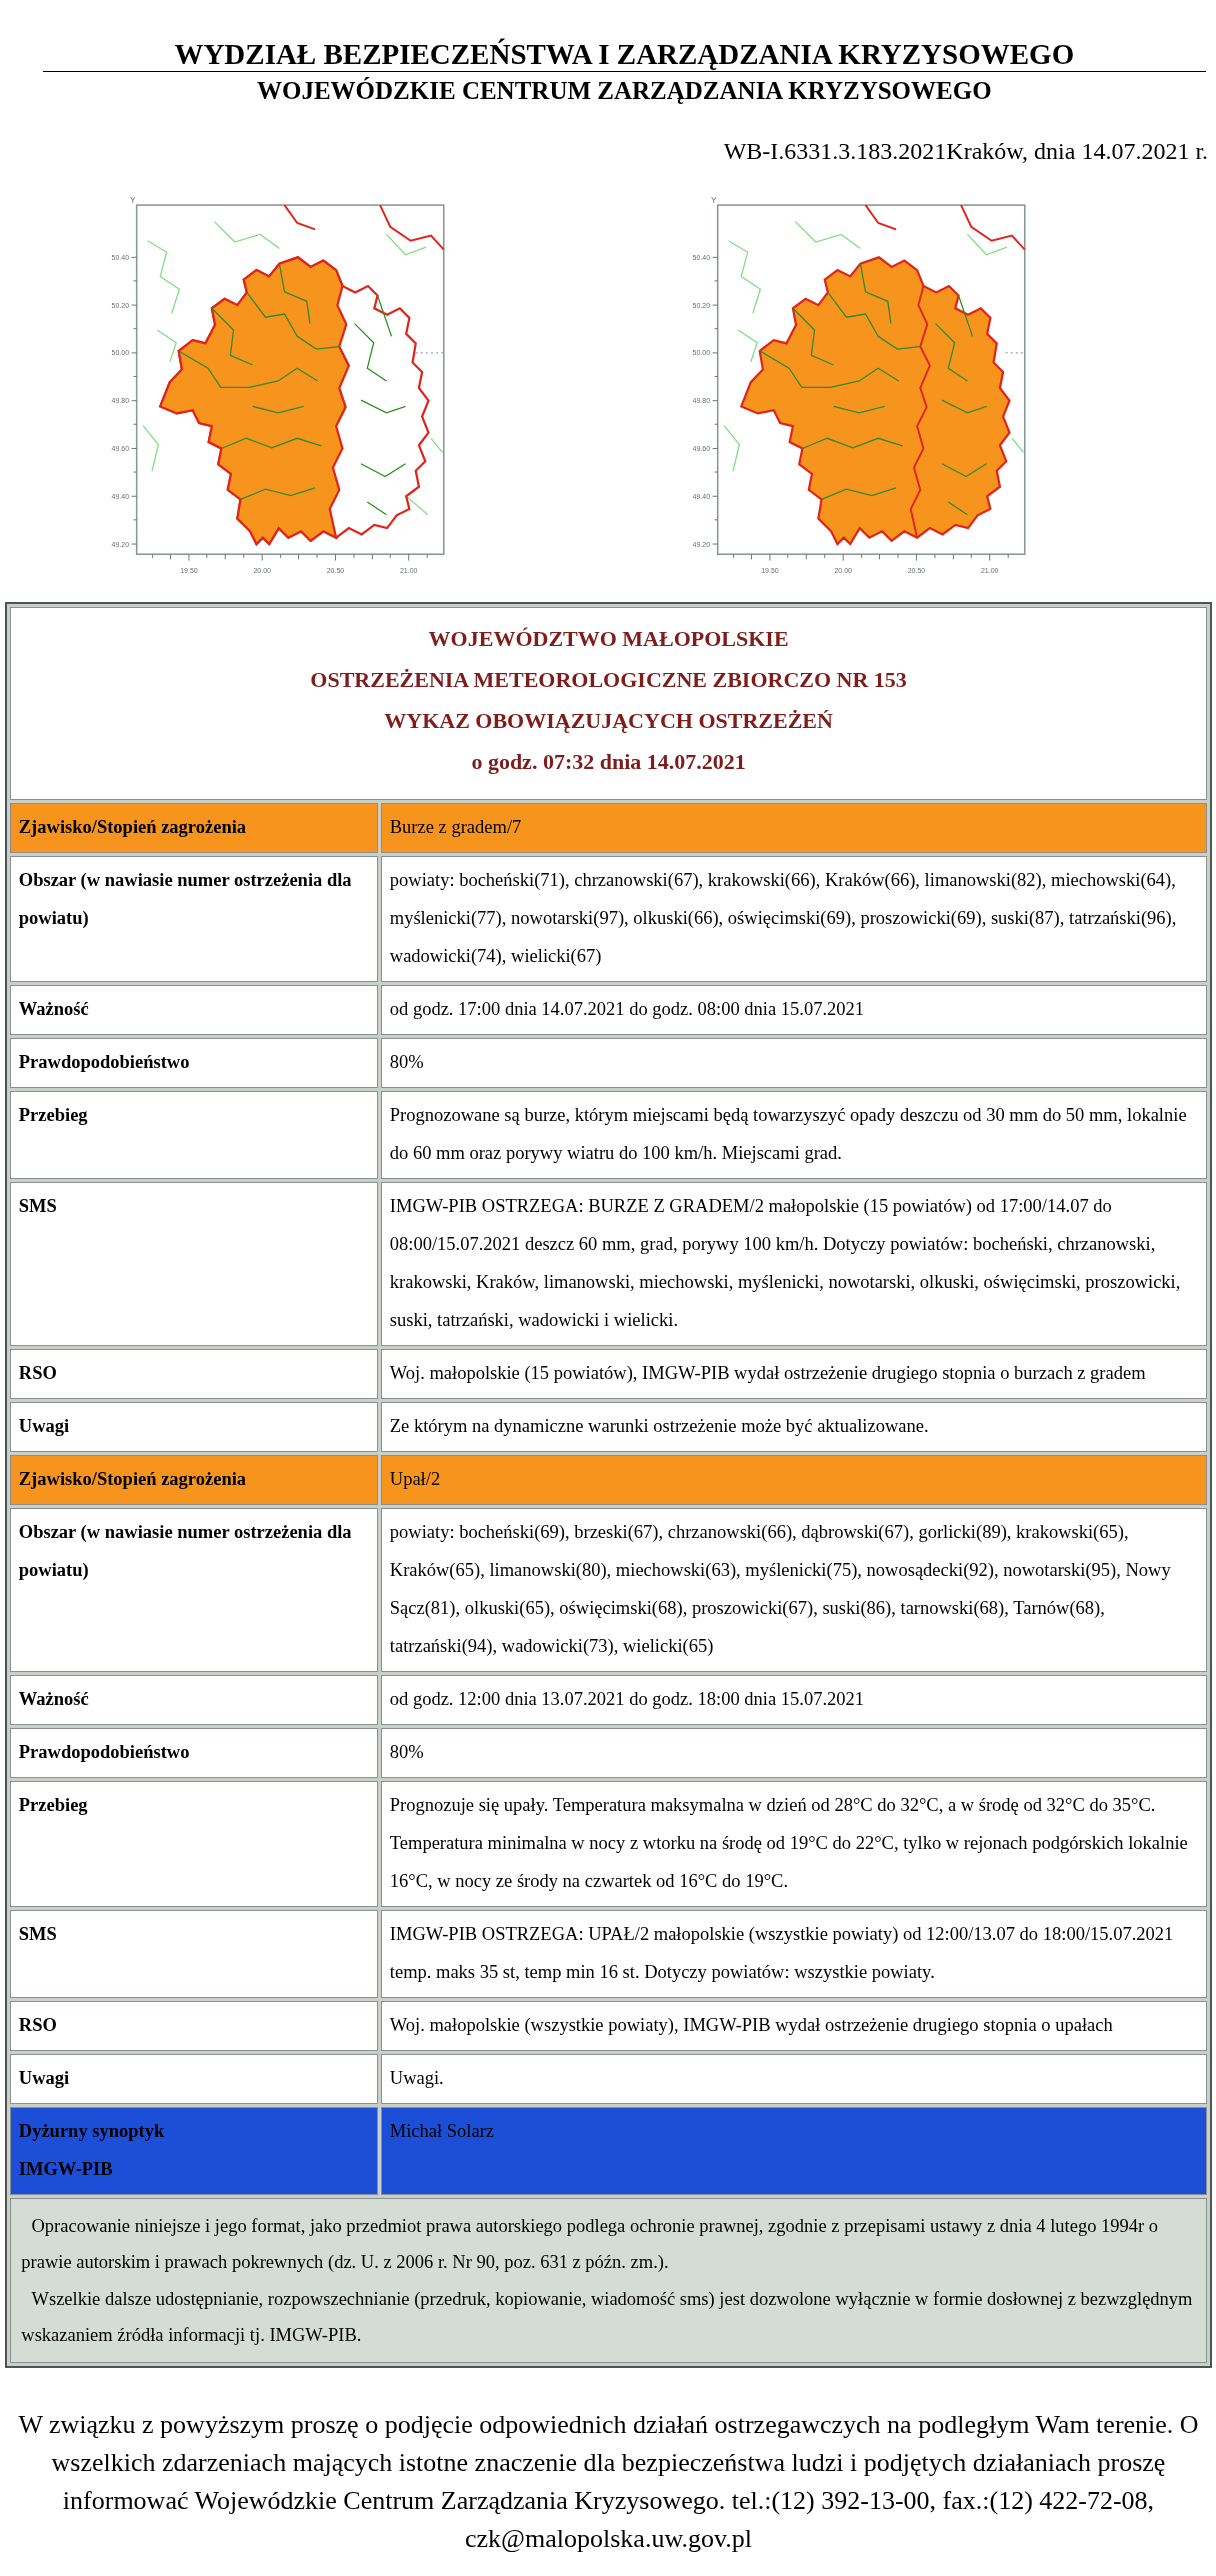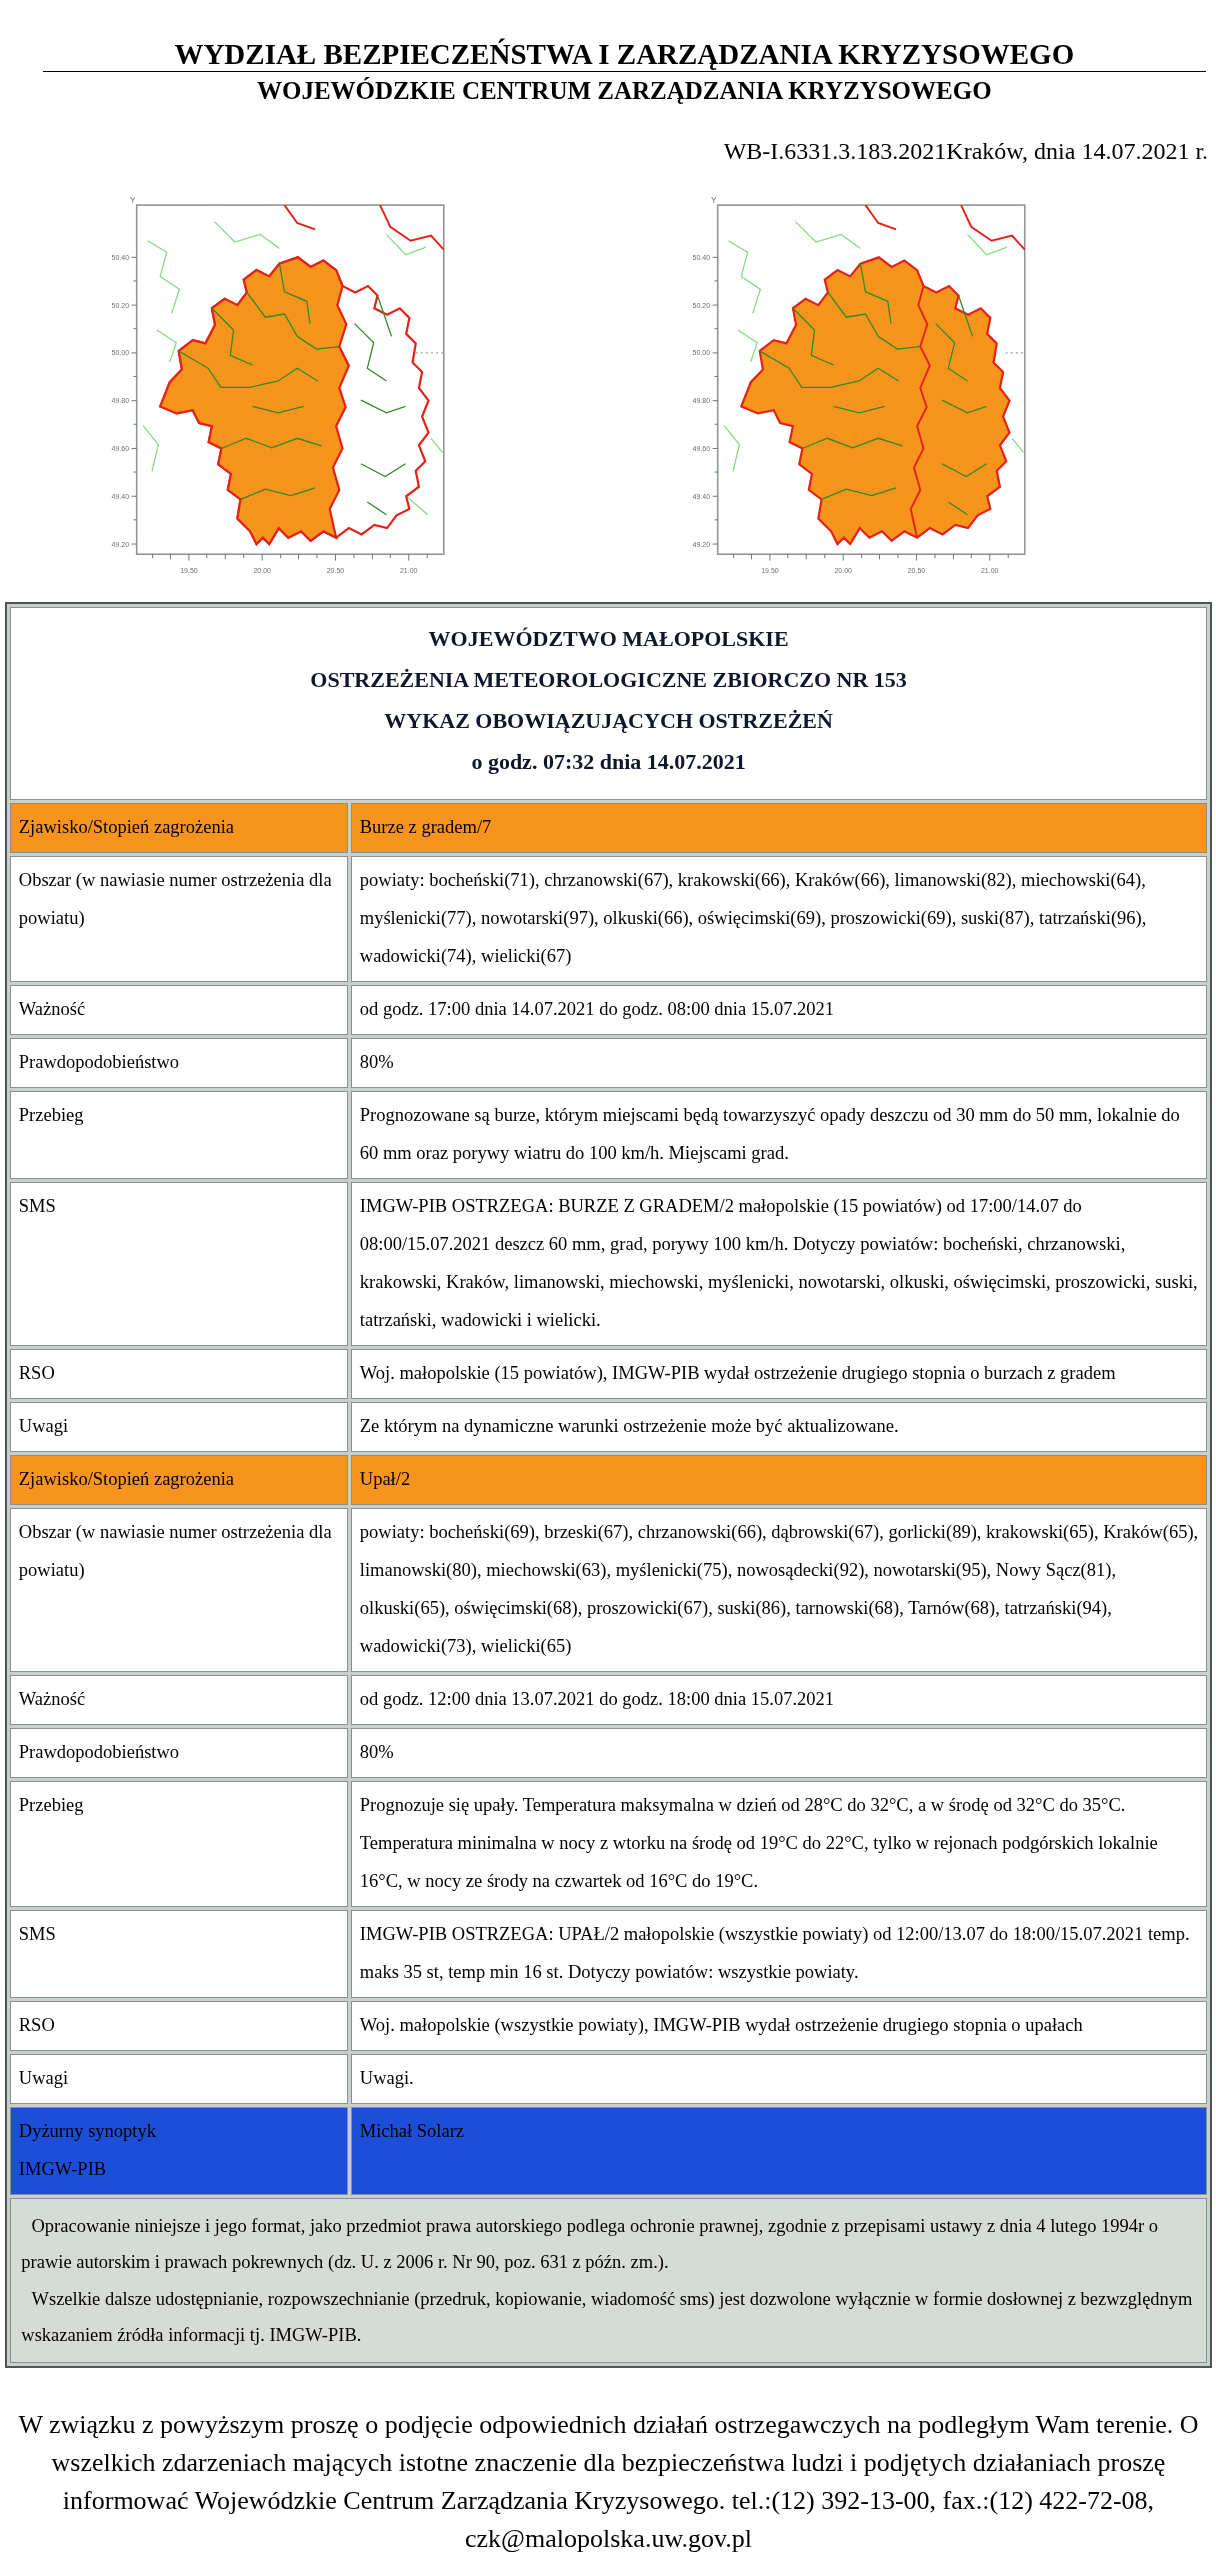--- a/index.html
+++ b/index.html
@@ -48,29 +48,29 @@
     vertical-align: top;
     font-size: 18.5px;
     padding: 5.1px 7.7px;
     line-height: 2.05;
   }
   td.title-cell {
     text-align: center;
     padding: 16.6px 6.4px 25.5px 6.4px;
   }
   .table-title-line {
-    color: #0f172a;
+    color: #7f1d1d;
     font-weight: bold;
     font-size: 22px;
     line-height: 1.0;
     margin-top: 19px;
     display: block;
   }
   .table-title-line:first-child { margin-top: 3.8px; }
-  td.label-cell { width: 338px; font-weight: normal; white-space: pre-line; }
+  td.label-cell { width: 368px; font-weight: bold; white-space: pre-line; }
   td.orange { background: #f7941e; }
   td.gray { background: #1d4ed8; }
   td.note-cell { background: #d5dcd5; line-height: 1.95; padding: 9px 10.2px; }
   td.note-cell p { text-indent: 10.2px; }
 
   
   .closing-paragraph {
     margin: 38px auto 0 auto;
     width: 1199px;
     text-align: center;

